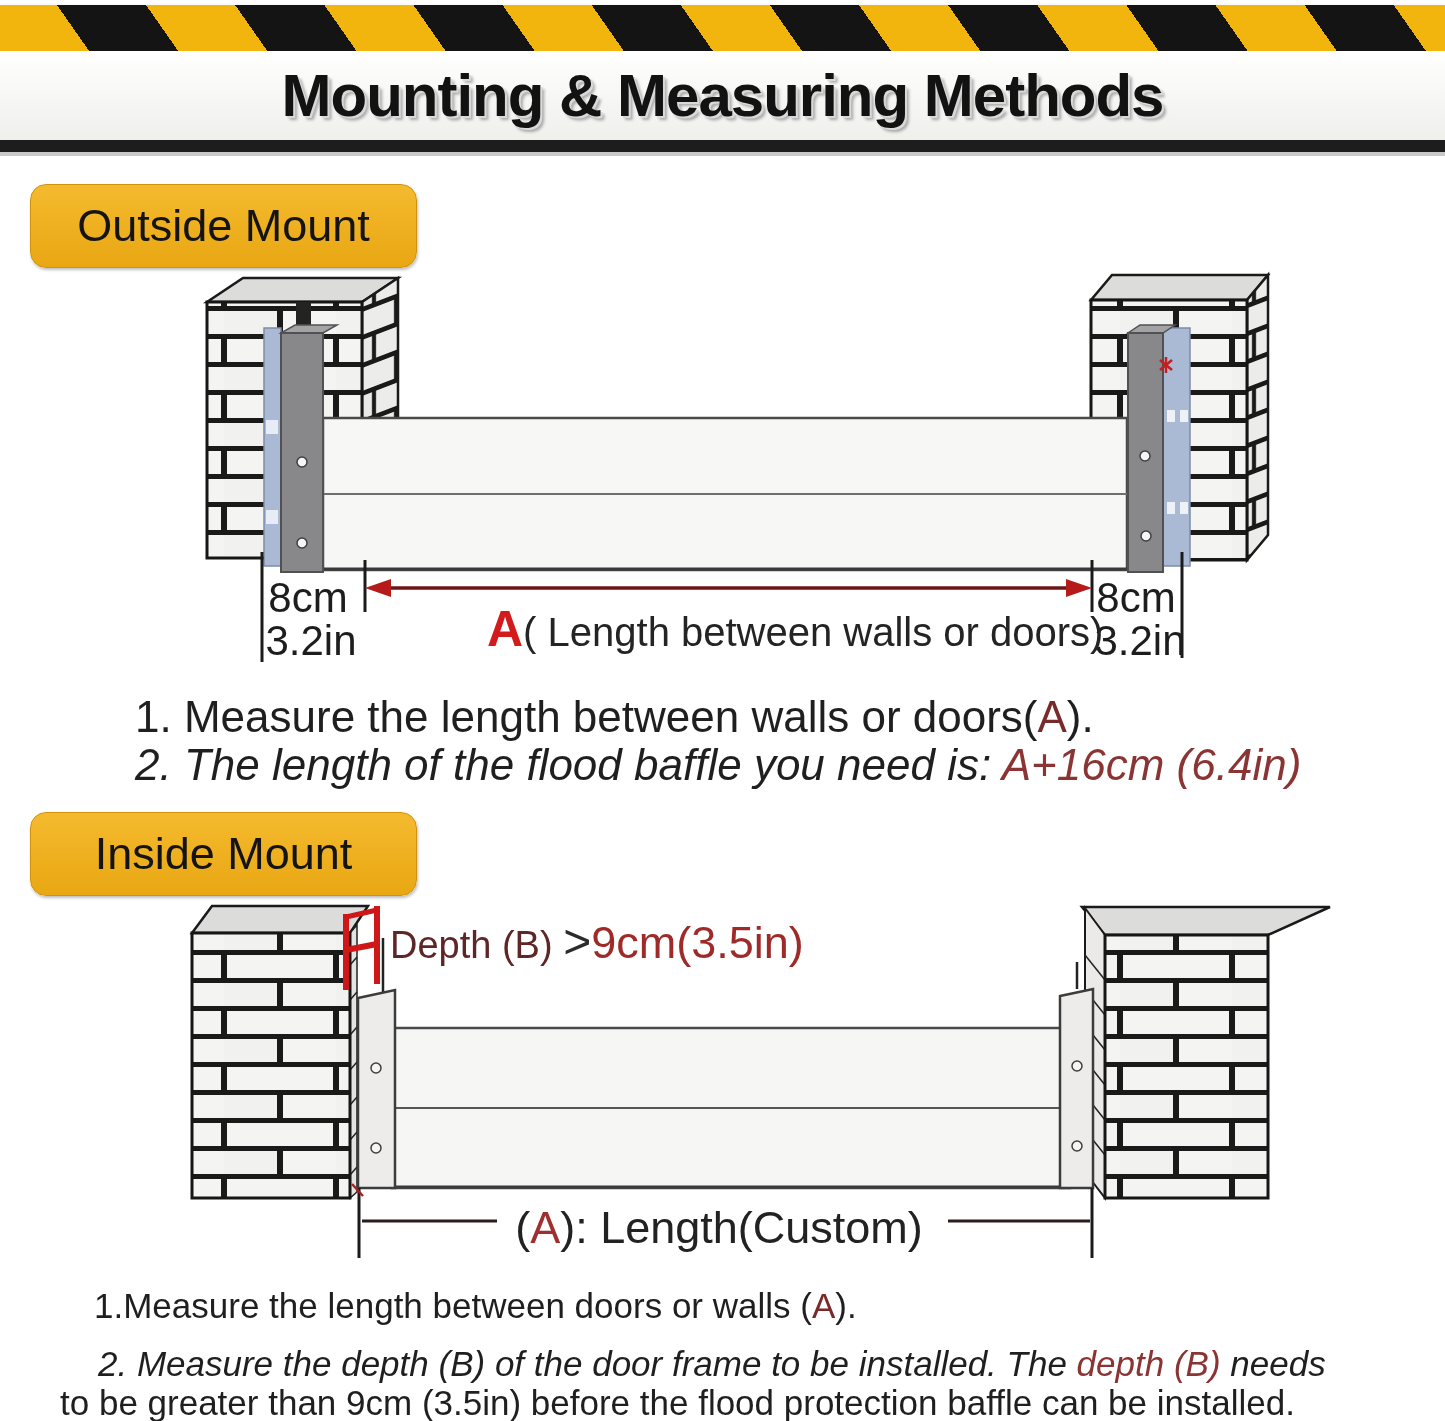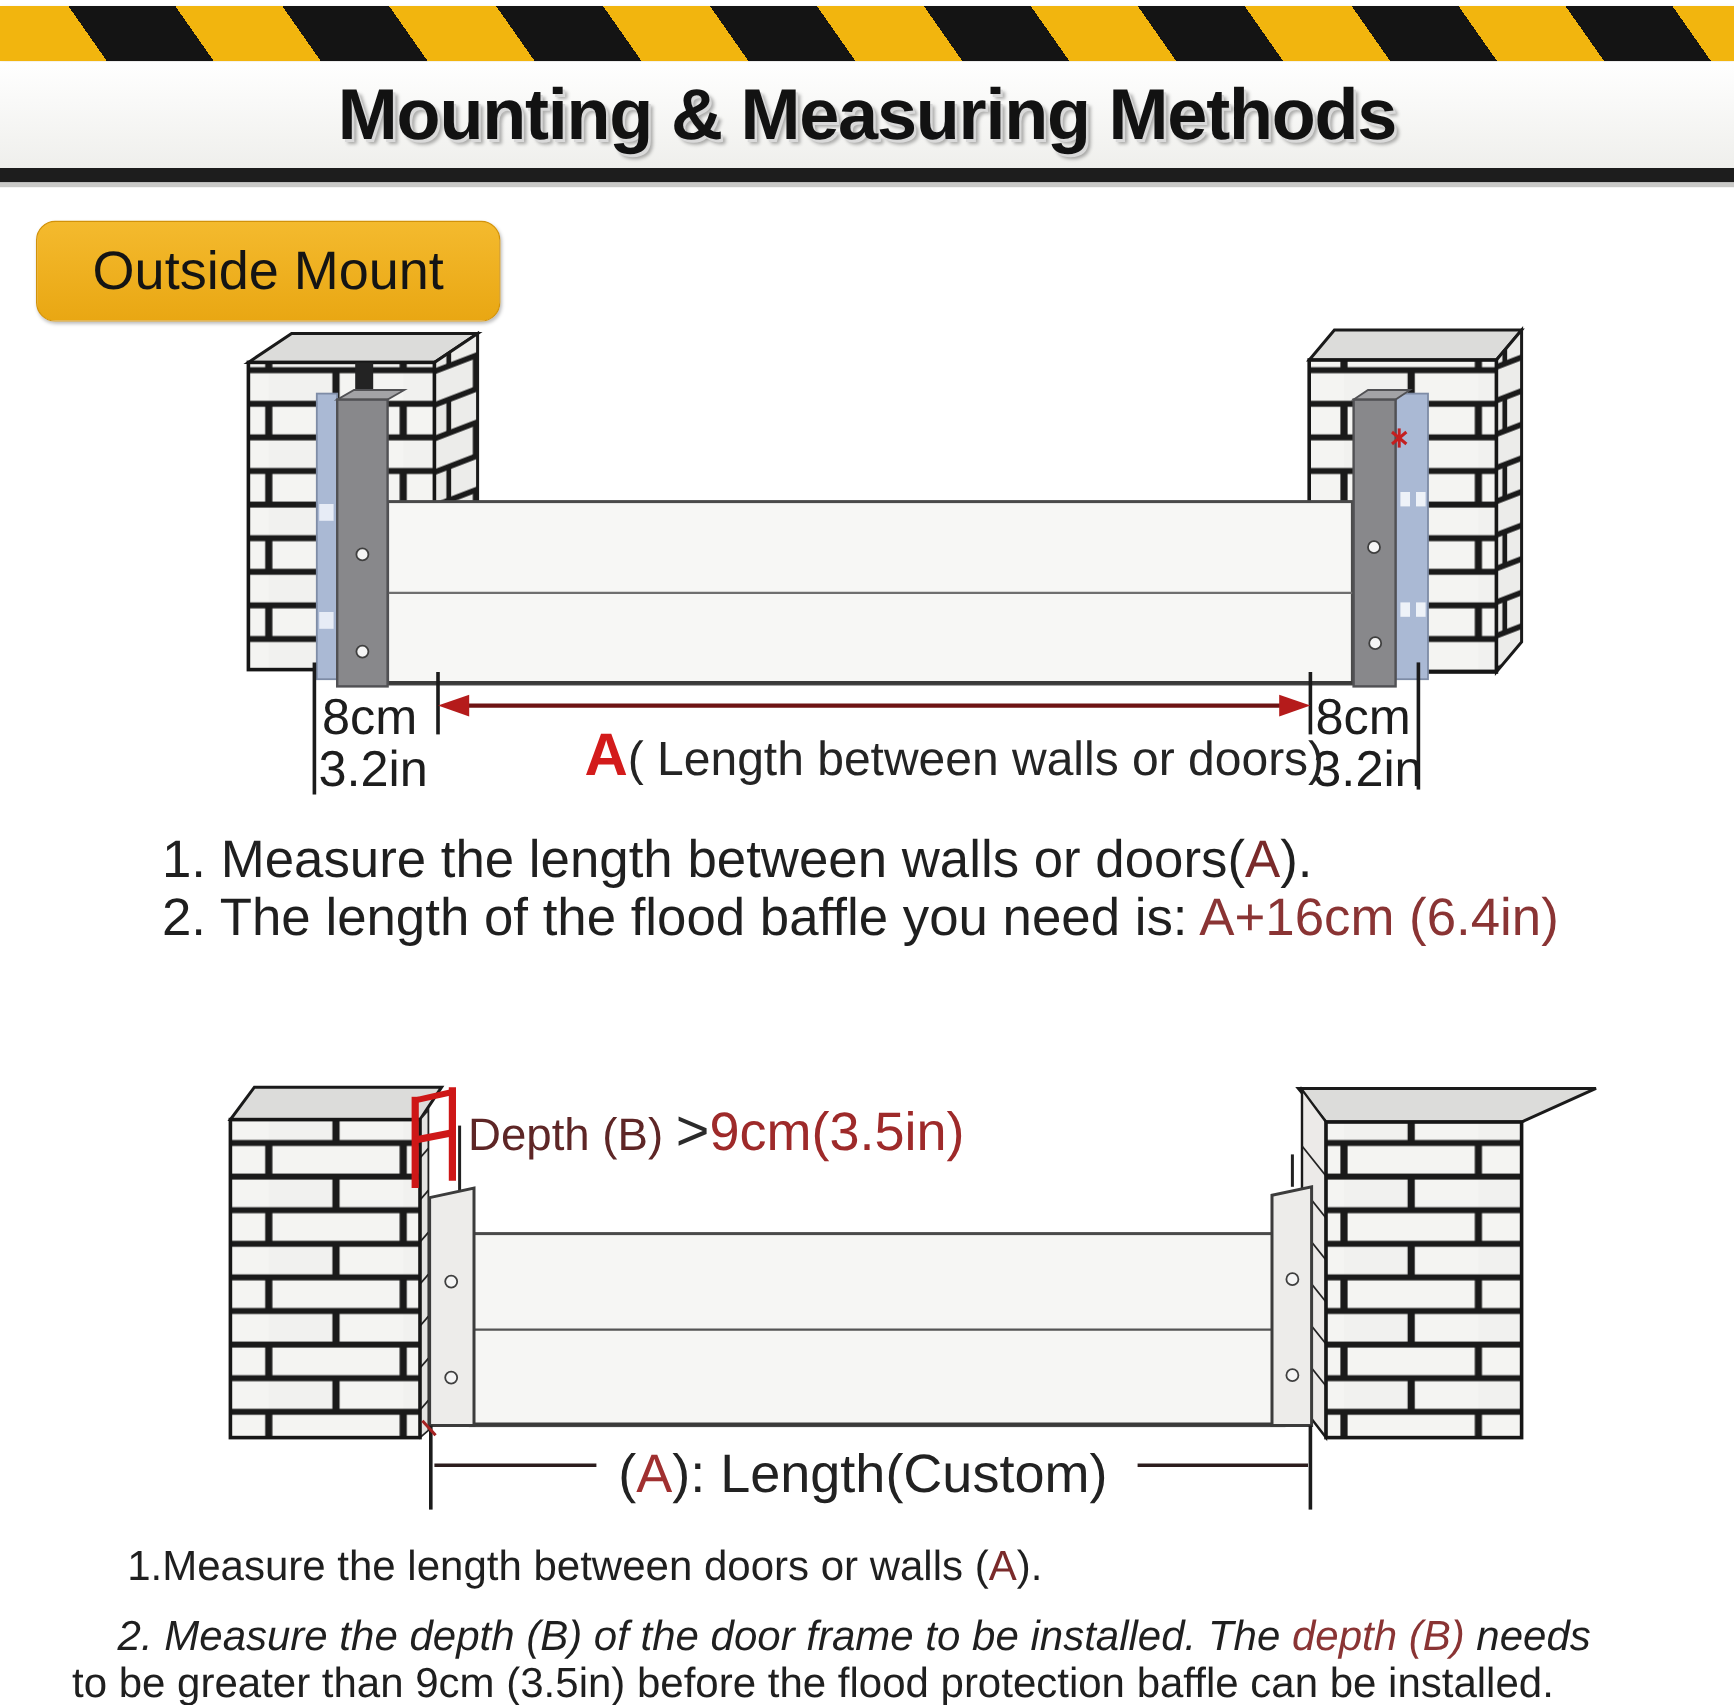--- a/index.html
+++ b/index.html
@@ -42,20 +42,23 @@
 
   <div class="stripes"></div>
   <div class="titlebar">
     <h1>Mounting &amp; Measuring Methods</h1>
   </div>
   <div class="title-rule"></div>
   <div class="title-rule2"></div>
 
   <div class="pill outside">
     <span>Outside Mount</span>
+  </div>
+  <div class="pill inside">
+    <span>Inside Mount</span>
   </div>
 
   <svg class="diagram" style="top:270px" width="1445" height="400" viewBox="0 270 1445 400">
     <defs>
       <pattern id="brickF" width="112" height="56" patternUnits="userSpaceOnUse">
         <rect width="112" height="56" fill="#1a1a1a"></rect>
         <rect x="3" y="3" width="106" height="23" fill="#f4f4f2"></rect>
         <rect x="-53" y="31" width="106" height="23" fill="#f1f1ef"></rect>
         <rect x="59" y="31" width="106" height="23" fill="#f4f4f2"></rect>
       </pattern>
@@ -131,21 +134,21 @@
       <text x="1140" y="655" text-anchor="middle" font-size="42" fill="#1d1d1d">3.2in</text>
       <text x="487" y="646">
         <tspan font-size="50" font-weight="bold" fill="#d31b1b">A</tspan><tspan font-size="40" fill="#242424">( Length between walls or doors)</tspan>
       </text>
     </g>
   </svg>
 
   <div class="step" style="left:135px; top:692px;">
     <span>1. Measure the length between walls or doors(</span><span class="letterA">A</span><span>).</span>
   </div>
-  <div class="step" style="left:135px; top:740px;">
+  <div class="step" style="left:135px; top:740px;font-style:italic;">
     <span>2. The length of the flood baffle you need is: </span><span class="red">A+16cm (6.4in)</span>
   </div>
 
   <svg class="diagram" style="top:895px" width="1445" height="370" viewBox="0 895 1445 370">
 
     <g>
       <polygon points="192,933 350,933 368,906 212,906" fill="#dcdcda" stroke="#1a1a1a" stroke-width="2.5"></polygon>
       <polygon points="350,933 357,925 357,1192 350,1198" fill="#e4e4e2" stroke="#222" stroke-width="1.5"></polygon>
       <g stroke="#222" stroke-width="1.5">
         <line x1="350" y1="965" x2="357" y2="957"></line>
@@ -208,21 +211,21 @@
       <line x1="352" y1="1184" x2="363" y2="1196" stroke="#a52222" stroke-width="2.5"></line>
       <line x1="362" y1="1221" x2="497" y2="1221" stroke="#2c1d1d" stroke-width="3"></line>
       <line x1="948" y1="1221" x2="1090" y2="1221" stroke="#2c1d1d" stroke-width="3"></line>
       <line x1="1092" y1="1188" x2="1092" y2="1258" stroke="#1b1b1b" stroke-width="3"></line>
       <text x="719" y="1243" text-anchor="middle" font-size="45">
         <tspan fill="#222">(</tspan><tspan fill="#a03030">A</tspan><tspan fill="#222">): Length(Custom)</tspan>
       </text>
     </g>
   </svg>
 
-  <div class="step bstep" style="left:106px; top:1286px;">
+  <div class="step bstep" style="left:94px; top:1286px;">
     <span>1.Measure the length between doors or walls (</span><span class="letterA">A</span><span>).</span>
   </div>
   <div class="step bstep" style="left:98px; top:1344px;font-style:italic;">
     <span>2. Measure the depth (B) of the door frame to be installed. The </span><span class="red">depth (B)</span><span> needs</span>
   </div>
   <div class="step bstep" style="left:60px; top:1383px;">
     <span>to be greater than 9cm (3.5in) before the flood protection baffle can be installed.</span>
   </div>
 
 </div>

